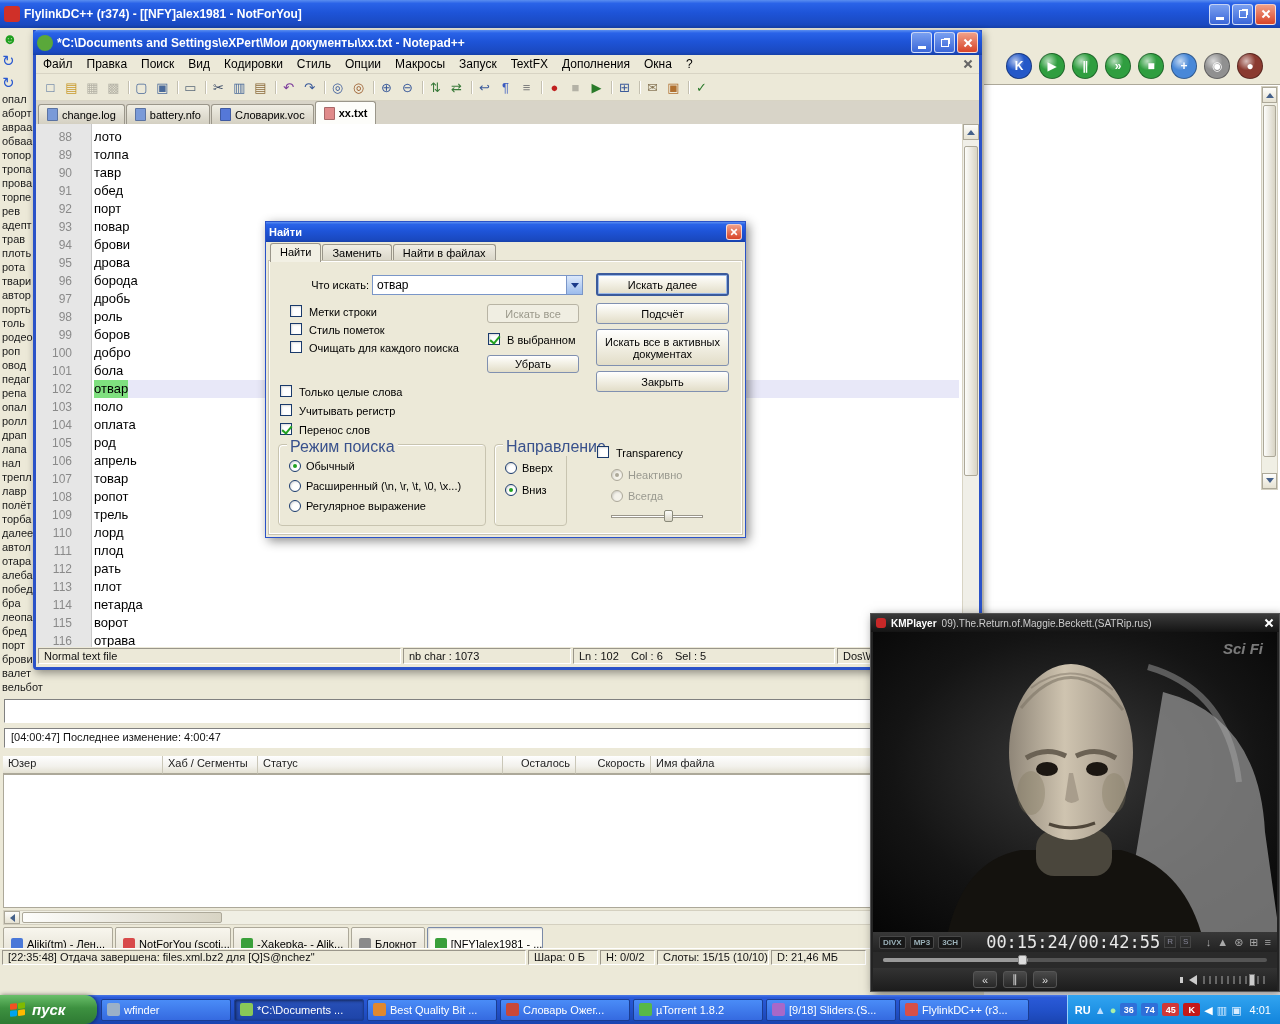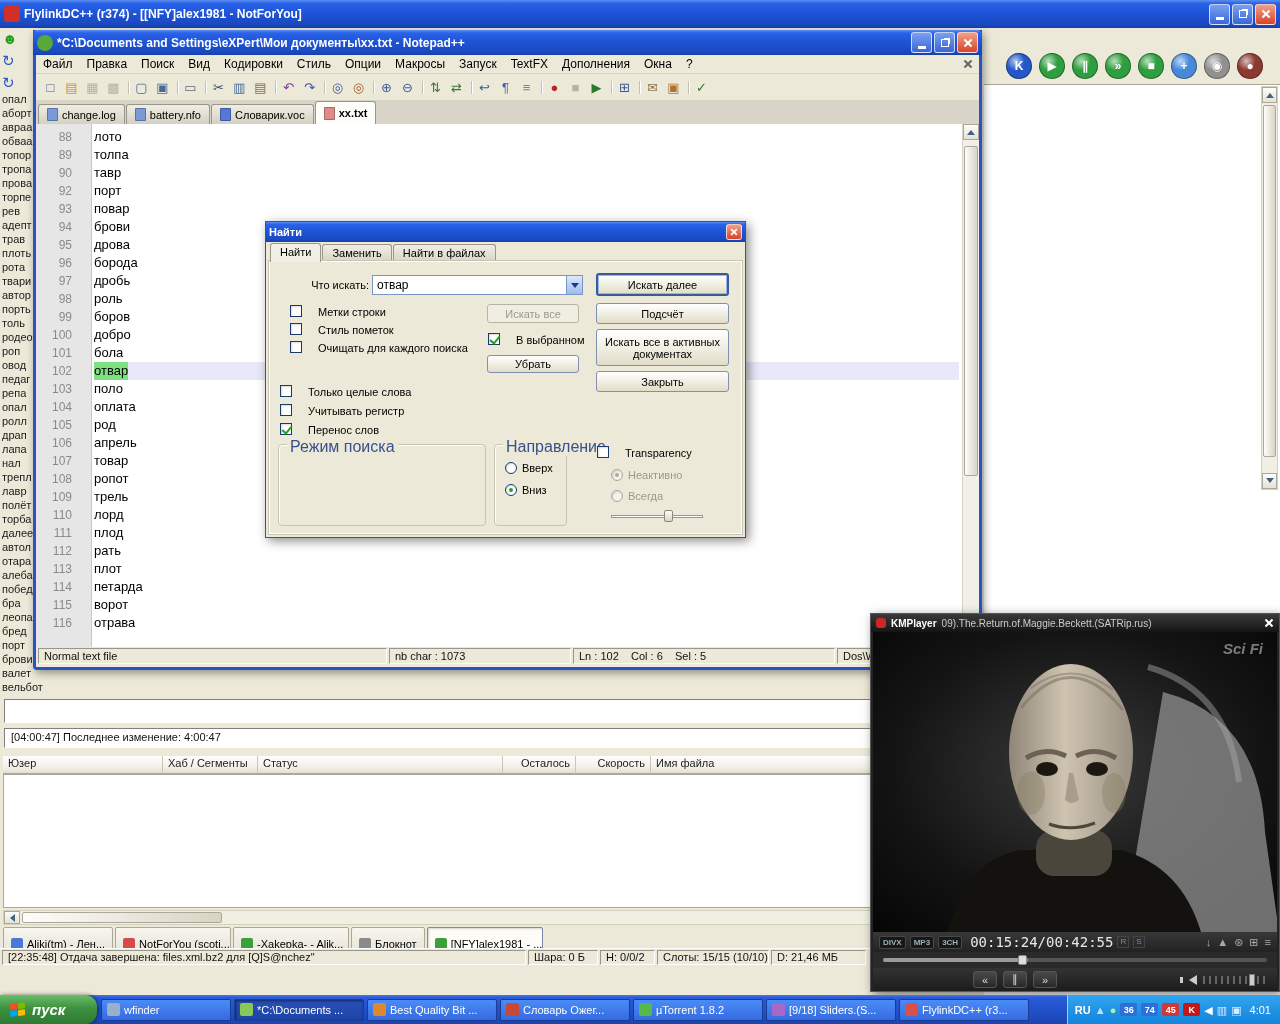--- a/index.html
+++ b/index.html
@@ -17,21 +17,21 @@
 .restore-glyph{width:8px;height:8px;border:1px solid #fff;box-shadow:2px -2px 0 -1px #fff;}
 .x-glyph{position:relative;width:10px;height:10px;}
 .x-glyph::before,.x-glyph::after{content:"";position:absolute;left:4px;top:0;width:2px;height:10px;background:#fff;}
 .x-glyph::before{transform:rotate(45deg);} .x-glyph::after{transform:rotate(-45deg);}
 .sunken{border:1px solid;border-color:#808080 #fff #fff #808080;background:#fff;}
 .btn{display:flex;align-items:center;justify-content:center;text-align:center;
 background:linear-gradient(#ffffff,#f4f2e8 40%,#e2ddc8);border:1px solid #8090b0;border-radius:3px;
 font-size:11px;color:#000;cursor:pointer;}
 .btn.default{border:2px solid #3a5a9c;box-shadow:0 0 0 1px #9ab8e8 inset;}
 .btn.disabled{color:#9a988a;border-color:#b8b4a4;background:#f0eee2;}
-.chk{display:flex;align-items:flex-start;gap:16px;font-size:11px;line-height:14px;cursor:pointer;}
+.chk{display:flex;align-items:flex-start;gap:7px;font-size:11px;line-height:14px;cursor:pointer;}
 .chk .box{flex:0 0 12px;width:12px;height:12px;background:#fff;border:1px solid #1a3a6b;position:relative;box-shadow:inset 1px 1px 2px rgba(0,0,0,.15);}
 .chk.checked .box::after{content:"";position:absolute;left:3px;top:0px;width:4px;height:8px;border:solid #21a121;border-width:0 2px 2px 0;transform:rotate(40deg);}
 .rad{display:flex;align-items:center;gap:5px;font-size:11px;height:18px;cursor:pointer;}
 .rad .dot{width:12px;height:12px;border-radius:50%;background:#fff;border:1px solid #1a3a6b;position:relative;box-shadow:inset 1px 1px 2px rgba(0,0,0,.15);}
 .rad.checked .dot::after{content:"";position:absolute;left:3px;top:3px;width:4px;height:4px;border-radius:50%;background:#21a121;}
 .rad.disabled{color:#9a9a90;} .rad.disabled .dot{border-color:#aca899;background:#f4f2ea;}
 .rad.disabled.checked .dot::after{background:#aca899;}
 .groupbox{position:absolute;border:1px solid #c8c4b0;border-radius:4px;box-shadow:1px 1px 0 #fff inset;}
 .groupbox .legend{position:absolute;top:-7px;left:8px;background:#ece9d8;padding:0 3px;font-size:16px;color:#39518c;}
 .sb-btn{background:linear-gradient(#fdfdfb,#e6e2d2);border:1px solid #aca899;display:flex;align-items:center;justify-content:center;color:#44608a;font-size:9px;}
@@ -109,21 +109,21 @@
 .fslider .track{position:absolute;left:0;right:0;top:6px;height:3px;background:#fff;border:1px solid #9a968a;}
 .fslider .thumb{position:absolute;left:58%;top:1px;width:9px;height:12px;background:linear-gradient(#fdfdfb,#d8d4c4);border:1px solid #8a8a7a;border-radius:2px;}
 
 #kmp{position:absolute;left:870px;top:613px;width:410px;height:379px;z-index:30;background:#232323;border:1px solid #555;box-shadow:3px 3px 10px rgba(0,0,0,.5);}
 #kmp-title{position:absolute;left:0;top:0;right:0;height:18px;background:linear-gradient(#3a3a3a,#141414);display:flex;align-items:center;gap:5px;padding:0 5px;font-size:10px;color:#ccc;}
 #kmp-title .logo{color:#fff;font-weight:bold;}
 #kmp-video{position:absolute;left:2px;top:18px;right:2px;height:300px;background:#000;overflow:hidden;}
 #kmp-watermark{position:absolute;top:8px;right:14px;font-size:15px;font-style:italic;font-weight:bold;color:rgba(255,255,255,.45);}
 #kmp-bar1{position:absolute;left:2px;top:318px;right:2px;height:20px;background:linear-gradient(#383838,#222);display:flex;align-items:center;gap:4px;padding:0 6px;}
 .kbadge{font-size:8px;font-weight:bold;color:#9ab0b8;background:#181818;border:1px solid #484848;border-radius:2px;padding:0 3px;line-height:11px;}
-#kmp-time{font-family:"DejaVu Sans Mono",monospace;font-size:14px;color:#e8e8e8;margin-left:4px;}
+#kmp-time{font-family:"DejaVu Sans Mono",monospace;font-size:17px;color:#e8e8e8;margin-left:20px;}
 .kflag{font-size:8px;color:#889;border:1px solid #444;padding:0 2px;line-height:10px;}
 #kmp-bar1 .kicons{margin-left:auto;display:flex;gap:6px;color:#aaa;font-size:11px;}
 #kmp-bar1 .kicons span{cursor:pointer;}
 #kmp-seek{position:absolute;left:2px;top:338px;right:2px;height:16px;background:#2a2a2a;}
 #kmp-seek .track{position:absolute;left:10px;right:10px;top:6px;height:4px;background:#555;border-radius:2px;}
 #kmp-seek .done{position:absolute;left:10px;top:6px;width:36%;height:4px;background:#9a9a9a;border-radius:2px;}
 #kmp-seek .thumb{position:absolute;left:36%;top:3px;width:9px;height:10px;background:#ddd;border:1px solid #888;border-radius:2px;}
 #kmp-bar2{position:absolute;left:2px;top:354px;right:2px;height:23px;background:linear-gradient(#333,#1c1c1c);display:flex;align-items:center;padding:0 10px;gap:10px;}
 .kbtn{width:24px;height:17px;background:linear-gradient(#4a4a4a,#282828);border:1px solid #555;border-radius:3px;color:#ddd;font-size:11px;display:flex;align-items:center;justify-content:center;cursor:pointer;}
 #kmp-bar2 .transport{display:flex;gap:6px;margin-left:90px;}
@@ -523,20 +523,24 @@
           <div class="ed-row">
             <span class="ed-num">89</span>
             <span class="ed-body"><span class="ed-text">толпа</span></span>
           </div>
 
           <div class="ed-row">
             <span class="ed-num">90</span>
             <span class="ed-body"><span class="ed-text">тавр</span></span>
           </div>
 
+          <div class="ed-row">
+            <span class="ed-num">91</span>
+            <span class="ed-body"><span class="ed-text">обед</span></span>
+          </div>
 
           <div class="ed-row">
             <span class="ed-num">92</span>
             <span class="ed-body"><span class="ed-text">порт</span></span>
           </div>
 
           <div class="ed-row">
             <span class="ed-num">93</span>
             <span class="ed-body"><span class="ed-text">повар</span></span>
           </div>
@@ -663,21 +667,21 @@
           </div>
         <div class="sb-thumb" style="position:absolute;left:1px;right:1px;top:22px;height:330px;"></div>
         <div class="sb-btn" style="position:absolute;left:0;right:0;bottom:0;height:16px;">
             <i class="tri-d"></i>
           </div>
       </div>
     </div>
 
     <div id="npp-status">
       <div class="spanel" style="flex:1">Normal text file</div>
-      <div class="spanel" style="width:182px">nb char : 1073</div>
+      <div class="spanel" style="width:168px">nb char : 1073</div>
       <div class="spanel" style="width:262px">Ln : 102    Col : 6    Sel : 5</div>
       <div class="spanel" style="width:92px">Dos\Windows</div>
       <div class="spanel" style="width:46px">ANSI</div>
     </div>
   </div>
 
   <div id="find">
     <div id="find-title" class="xp-title">
       <span>Найти</span>
       <span class="caps">
@@ -750,20 +754,38 @@
 
         <label class="chk checked">
           <span class="box"></span>
           <span>Перенос слов</span>
         </label>
 
     </div>
 
     <div class="groupbox" style="left:12px;top:222px;width:208px;height:82px;">
       <span class="legend">Режим поиска</span>
+      <div style="position:absolute;left:10px;top:12px;display:flex;flex-direction:column;gap:2px;">
+
+          <label class="rad checked">
+            <span class="dot"></span>
+            <span>Обычный</span>
+          </label>
+
+          <label class="rad">
+            <span class="dot"></span>
+            <span>Расширенный (\n, \r, \t, \0, \x...)</span>
+          </label>
+
+          <label class="rad">
+            <span class="dot"></span>
+            <span>Регулярное выражение</span>
+          </label>
+
+      </div>
     </div>
 
     <div class="groupbox" style="left:228px;top:222px;width:73px;height:82px;">
       <span class="legend">Направление</span>
       <div style="position:absolute;left:10px;top:14px;display:flex;flex-direction:column;gap:4px;">
 
           <label class="rad">
             <span class="dot"></span>
             <span>Вверх</span>
           </label>

